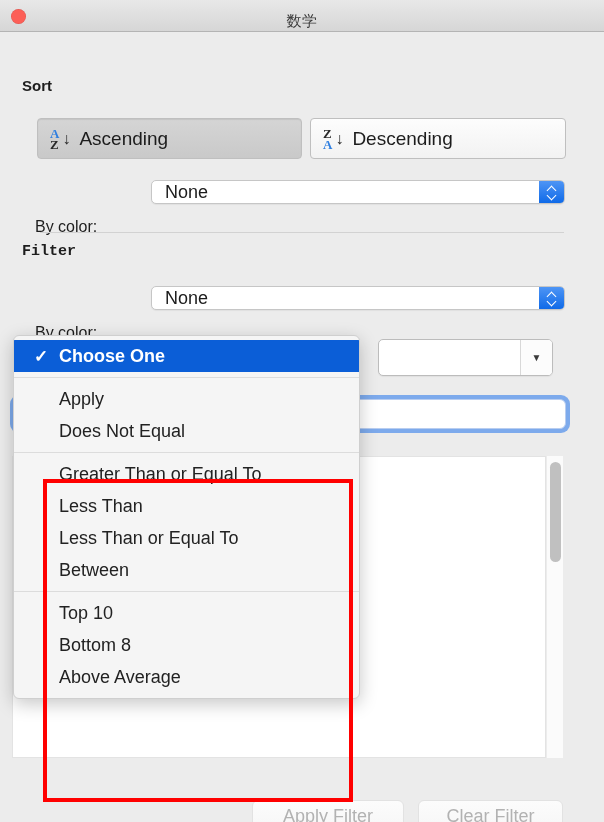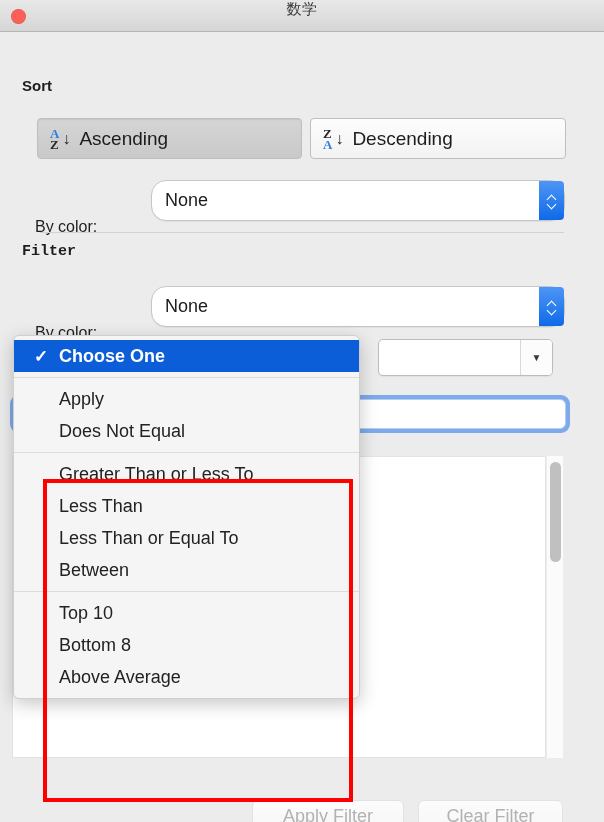--- a/index.html
+++ b/index.html
@@ -25,21 +25,21 @@
     flex-direction: column;
   }
 
   #titlebar {
     height: 31px;
     flex: 0 0 31px;
     background: linear-gradient(to bottom, #e8e8e8 0%, #d6d6d6 100%);
     border-bottom: 1px solid #b4b4b4;
     position: relative;
     display: flex;
-    align-items: flex-start;
+    align-items: flex-end;
     justify-content: center;
   }
   #close-btn {
     position: absolute;
     left: 11px;
     top: 9px;
     width: 15px;
     height: 15px;
     border-radius: 50%;
     background: #fc5f57;
@@ -138,25 +138,25 @@
     font-size: 16px;
     color: #1d1d1d;
     margin-top: 33px;
   }
   #bycolor-sort-label   { top: 153px; }
   #bycolor-filter-label { top: 259px; }
 
   .popup-select {
     position: absolute;
     left: 151px;
-    height: 41px;
+    height: 24px;
     width: 414px;
     background: #ffffff;
     border: 1px solid #c6c6c6;
-    border-radius: 15px;
+    border-radius: 5px;
     box-sizing: border-box;
     display: flex;
     align-items: center;
     box-shadow: 0 1px 1px rgba(0,0,0,.05);
   }
   #select-sort-color   { top: 148px; }
   #select-filter-color { top: 254px; }
   .popup-select .value {
     font-size: 18px;
     color: #1b1b1b;
@@ -446,21 +446,21 @@
       <div class="menu-item">
         <span>Apply</span>
       </div>
       <div class="menu-item">
         <span>Does Not Equal</span>
       </div>
 
       <div class="menu-sep"></div>
 
       <div class="menu-item">
-        <span>Greater Than or Less To</span>
+        <span>Greater Than or Equal To</span>
       </div>
       <div class="menu-item">
         <span>Less Than</span>
       </div>
       <div class="menu-item">
         <span>Less Than or Equal To</span>
       </div>
       <div class="menu-item">
         <span>Between</span>
       </div>

